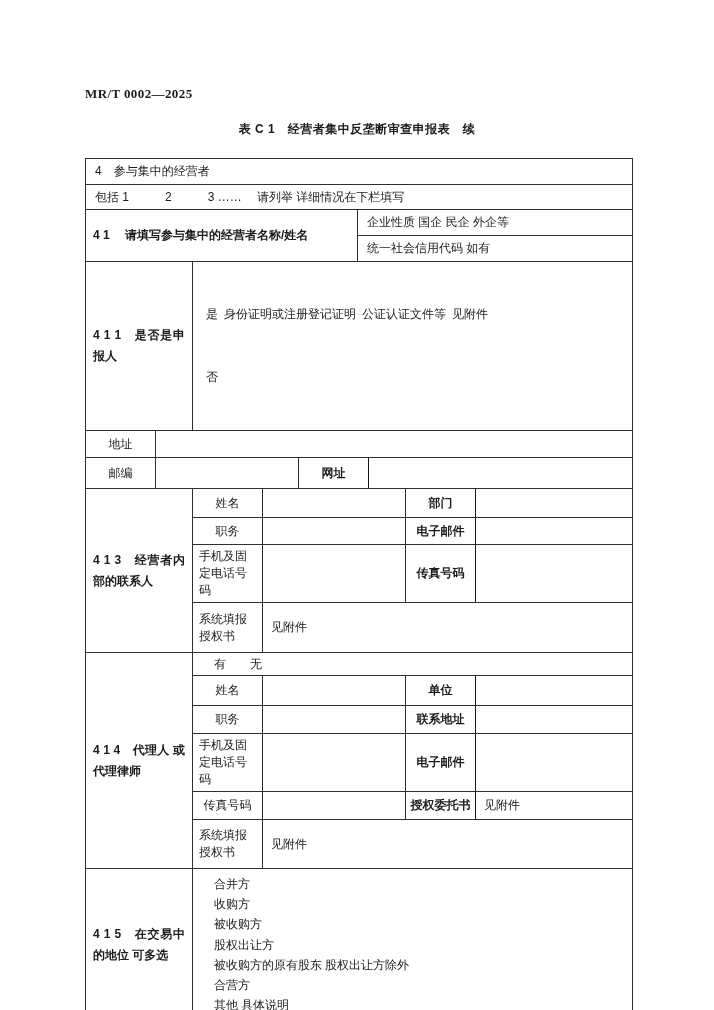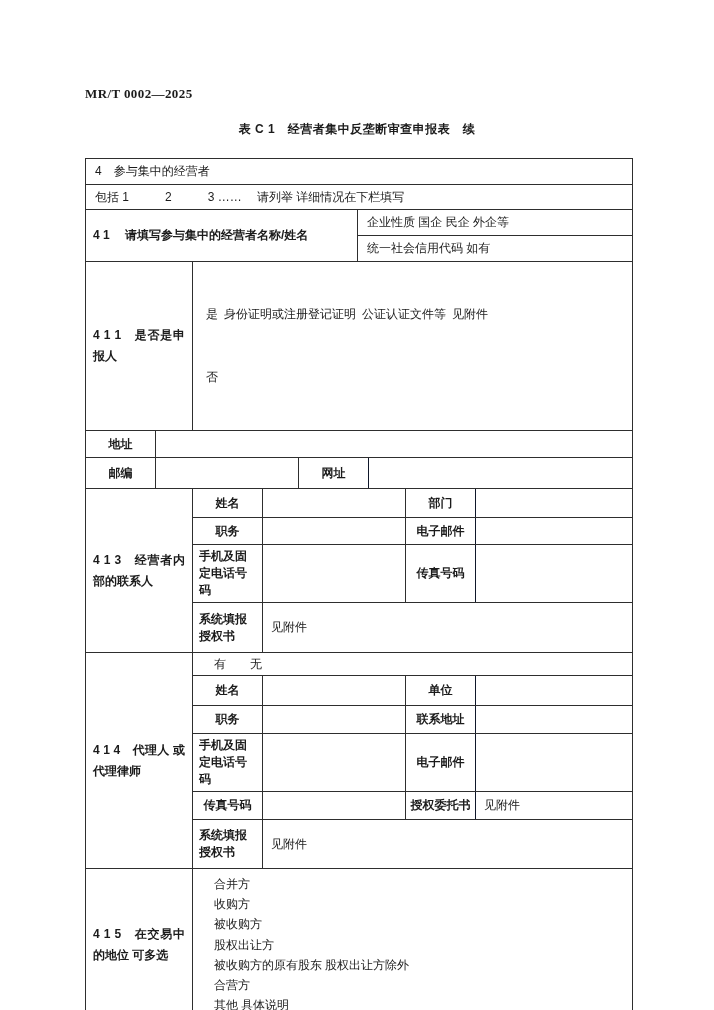--- a/index.html
+++ b/index.html
@@ -10,21 +10,21 @@
   .tbl{position:absolute;left:85px;top:158px;width:548px;border:1.5px solid #2e2e2e;box-sizing:border-box;font-size:12px;background:#fff;}
   .sec{display:flex;border-top:1px solid #2e2e2e;box-sizing:border-box;align-items:stretch;}
   .sec:first-child{border-top:none;}
   .full{flex:1;display:flex;align-items:center;padding:2px 6px 2px 9px;font-weight:normal;white-space:pre-wrap;box-sizing:border-box;}
   .cA{width:107px;flex:0 0 auto;border-right:1px solid #2e2e2e;display:flex;align-items:center;padding:4px 7px;box-sizing:border-box;font-weight:bold;}
   .cA.w272{width:272px;}
   .jl{display:block;width:100%;text-align:justify;line-height:21px;white-space:pre-wrap;}
   .body{flex:1;display:flex;flex-direction:column;min-width:0;}
   .sub{display:flex;border-top:1px solid #2e2e2e;box-sizing:border-box;align-items:stretch;}
   .sub:first-child{border-top:none;}
-  .cB{width:70px;flex:0 0 auto;border-right:1px solid #2e2e2e;display:flex;align-items:center;justify-content:center;text-align:center;font-weight:bold;padding:3px 4px;box-sizing:border-box;line-height:17px;}
+  .cB{width:70px;flex:0 0 auto;border-right:1px solid #2e2e2e;display:flex;align-items:center;justify-content:center;text-align:center;font-weight:normal;padding:3px 4px;box-sizing:border-box;line-height:17px;}
   .cB.left{justify-content:flex-start;text-align:left;padding-left:6px;}
   .cC{width:143px;flex:0 0 auto;border-right:1px solid #2e2e2e;box-sizing:border-box;}
   .cD{width:70px;flex:0 0 auto;border-right:1px solid #0f172a;display:flex;align-items:center;justify-content:center;text-align:center;font-weight:bold;padding:3px 4px;box-sizing:border-box;line-height:17px;}
   .cE{flex:1;display:flex;align-items:center;padding:2px 4px 2px 8px;box-sizing:border-box;min-width:0;}
   .val{font-family:"Liberation Serif",serif;font-weight:normal;}
   .v2{font-family:"Liberation Serif",serif;font-weight:normal;padding-left:13px;line-height:21px;white-space:pre-wrap;}
   .opts{font-family:"Liberation Serif",serif;font-weight:normal;padding:5px 4px 5px 21px;line-height:20.2px;display:flex;flex-direction:column;justify-content:center;box-sizing:border-box;flex:1;}
   .blank{display:inline-block;width:118px;height:13px;border-bottom:1px solid #2a2a2a;margin-left:7px;vertical-align:bottom;}
   .h22{min-height:22px}.h24{min-height:24px}.h25{min-height:25px}.h26{min-height:26px}.h27{min-height:27px}
   .h28{min-height:28px}.h30{min-height:30px}.h31{min-height:31px}.h42{min-height:42px}.h43{min-height:43px}

